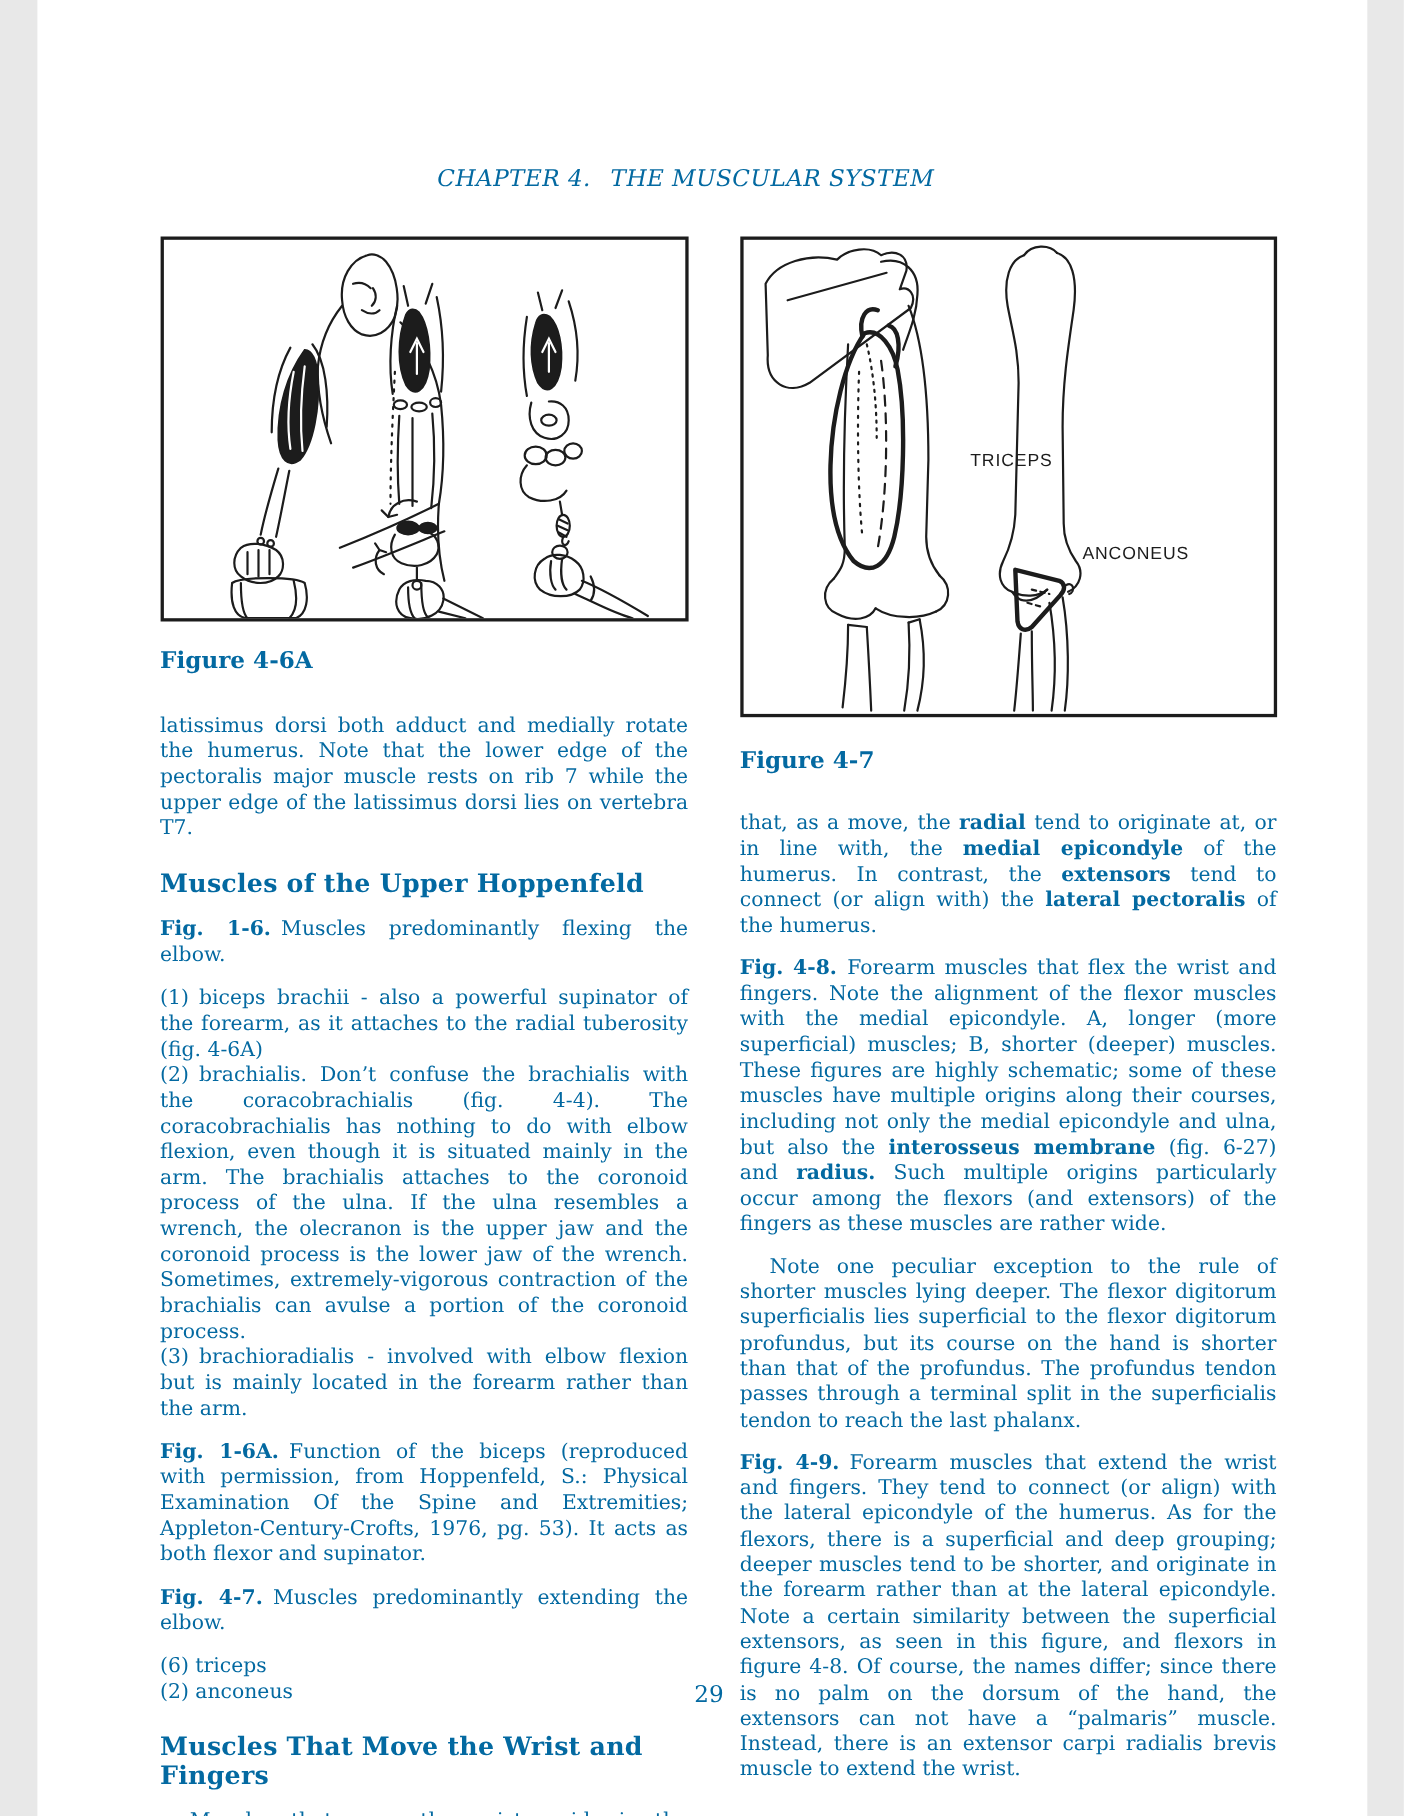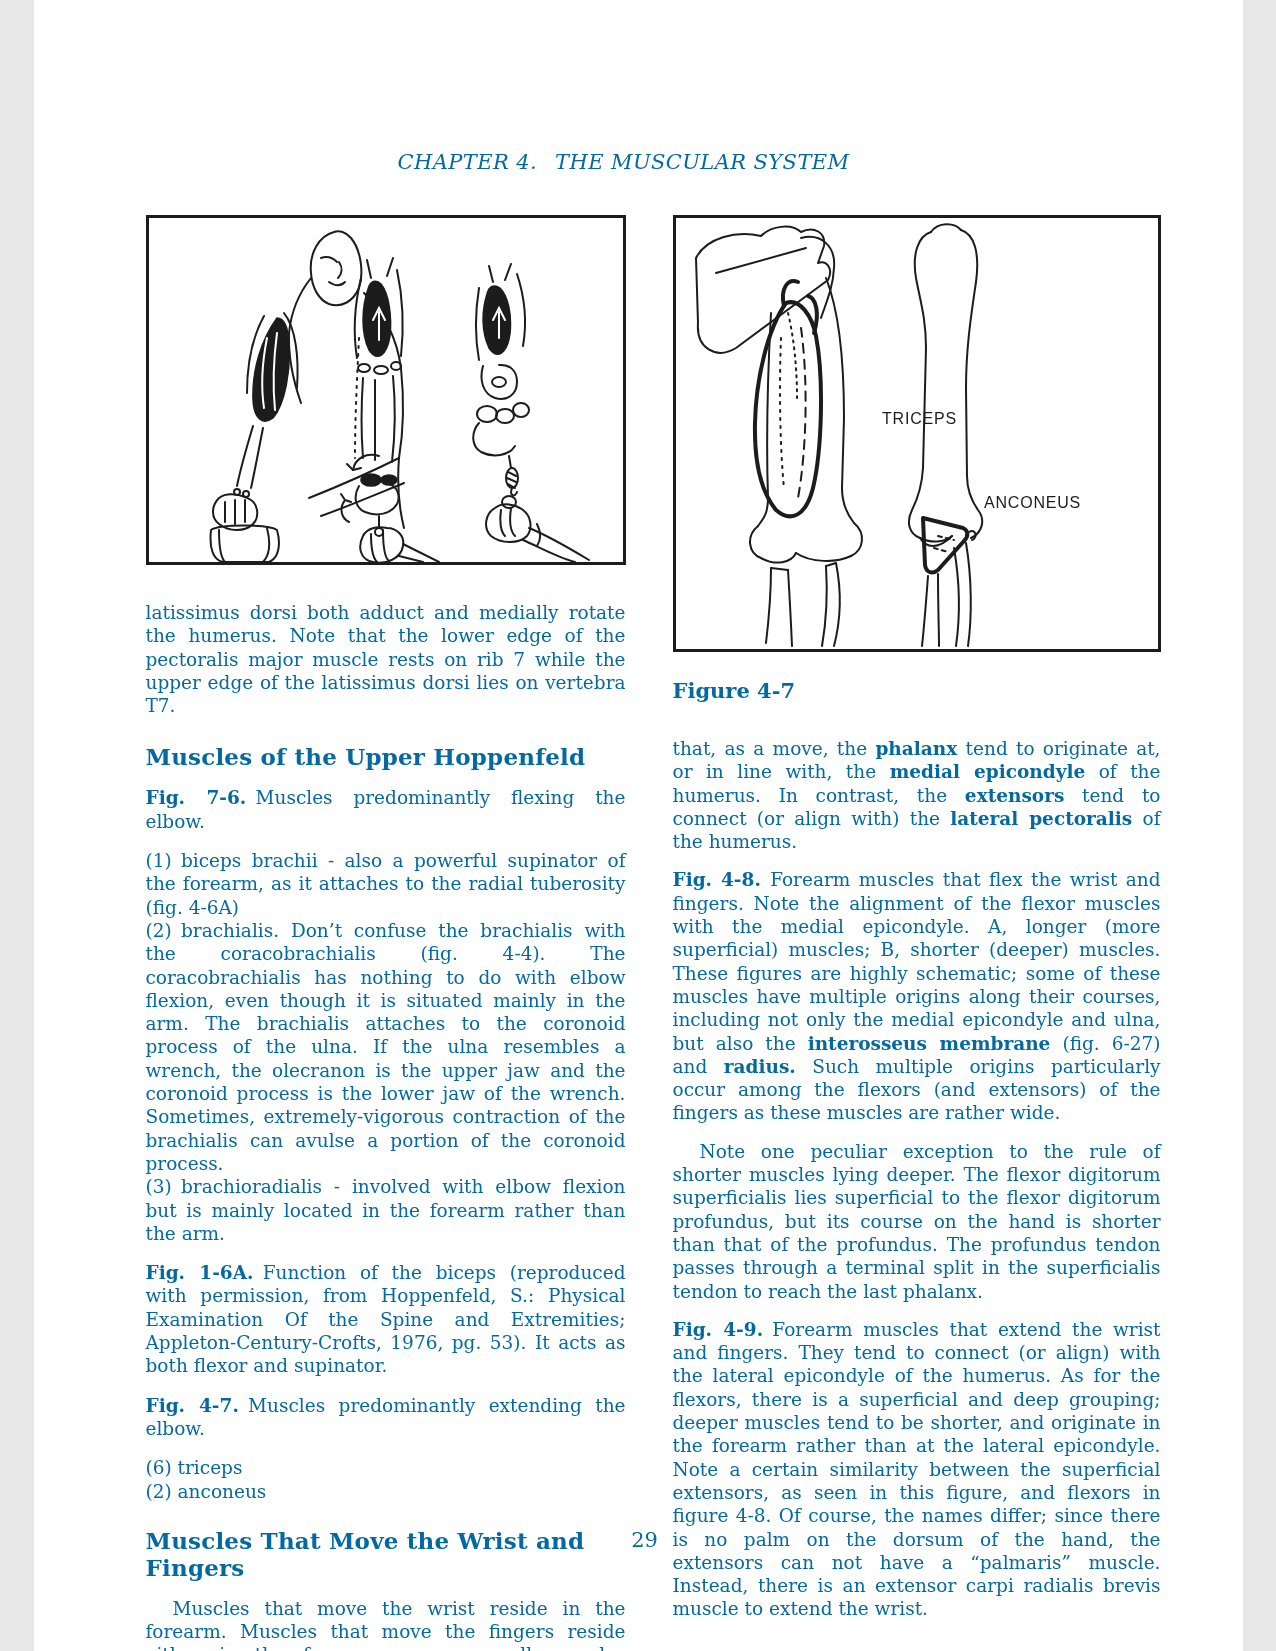--- a/index.html
+++ b/index.html
@@ -157,26 +157,27 @@
           <path class="sketch" d="M346,290 C336,296 334,310 342,318 C352,326 370,326 378,318 C384,310 382,298 374,292 C366,286 354,284 346,290 Z"></path>
           <path class="sketch" d="M352,292 C350,304 352,314 356,318"></path>
           <path class="sketch" d="M362,290 C360,304 362,314 366,318"></path>
           <path class="sketch" d="M380,310 C400,318 420,330 440,342"></path>
           <path class="sketch" d="M374,322 C392,330 410,340 426,344"></path>
           <path class="sketch" d="M388,306 C392,314 392,322 388,328"></path>
         </g>
       </svg>
     </div>
 
+    <div class="fig-label" style="margin-top:22px;">Figure 4-6A</div>
 
     <p style="margin-top:36px;">latissimus dorsi both adduct and medially rotate the humerus. Note that the lower edge of the pectoralis major muscle rests on rib 7 while the upper edge of the latissimus dorsi lies on vertebra T7.</p>
 
     <h2 style="margin-top:26px;">Muscles of the Upper Hoppenfeld</h2>
 
-    <p style="margin-top:16px;"><span class="b">Fig. 7-6.</span><span> Muscles predominantly flexing the elbow.</span></p>
+    <p style="margin-top:16px;"><span class="b">Fig. 1-6.</span><span> Muscles predominantly flexing the elbow.</span></p>
 
     <p style="margin-top:16px;">(1) biceps brachii - also a powerful supinator of the forearm, as it attaches to the radial tuberosity (fig. 4-6A)</p>
     <p>(2) brachialis. Don’t confuse the brachialis with the coracobrachialis (fig. 4-4). The coracobrachialis has nothing to do with elbow flexion, even though it is situated mainly in the arm. The brachialis attaches to the coronoid process of the ulna. If the ulna resembles a wrench, the olecranon is the upper jaw and the coronoid process is the lower jaw of the wrench. Sometimes, extremely-vigorous contraction of the brachialis can avulse a portion of the coronoid process.</p>
     <p>(3) brachioradialis - involved with elbow flexion but is mainly located in the forearm rather than the arm.</p>
 
     <p style="margin-top:16px;"><span class="b">Fig. 1-6A.</span><span> Function of the biceps (reproduced with permission, from Hoppenfeld, S.: Physical Examination Of the Spine and Extremities; Appleton-Century-Crofts, 1976, pg. 53). It acts as both flexor and supinator.</span></p>
 
     <p style="margin-top:16px;"><span class="b">Fig. 4-7.</span><span> Muscles predominantly extending the elbow.</span></p>
 
     <p style="margin-top:16px;">(6) triceps</p>
@@ -228,21 +229,21 @@
           <path class="sketch" d="M262,356 C262,390 263,412 263,428"></path>
           <path class="sketch" d="M278,330 C284,365 284,400 280,428"></path>
           <path class="sketch" d="M290,325 C296,360 296,400 292,428"></path>
         </g>
         <text class="fig-text" x="308" y="290">ANCONEUS</text>
       </svg>
     </div>
 
     <div class="fig-label" style="margin-top:26px;">Figure 4-7</div>
 
-    <p style="margin-top:34px;"><span>that, as a move, the </span><span class="b">phalanx</span><span> tend to originate at, or in line with, the </span><span class="b">medial epicondyle</span><span> of the humerus. In contrast, the </span><span class="b">extensors</span><span> tend to connect (or align with) the </span><span class="b">lateral pectoralis</span><span> of the humerus.</span></p>
+    <p style="margin-top:34px;"><span>that, as a move, the </span><span class="b">radial</span><span> tend to originate at, or in line with, the </span><span class="b">medial epicondyle</span><span> of the humerus. In contrast, the </span><span class="b">extensors</span><span> tend to connect (or align with) the </span><span class="b">lateral pectoralis</span><span> of the humerus.</span></p>
 
     <p style="margin-top:15px;"><span class="b">Fig. 4-8.</span><span> Forearm muscles that flex the wrist and fingers. Note the alignment of the flexor muscles with the medial epicondyle. A, longer (more superficial) muscles; B, shorter (deeper) muscles. These figures are highly schematic; some of these muscles have multiple origins along their courses, including not only the medial epicondyle and ulna, but also the </span><span class="b">interosseus membrane</span><span> (fig. 6-27) and </span><span class="b">radius.</span><span> Such multiple origins particularly occur among the flexors (and extensors) of the fingers as these muscles are rather wide.</span></p>
 
     <p class="indent" style="margin-top:15px;">Note one peculiar exception to the rule of shorter muscles lying deeper. The flexor digitorum superficialis lies superficial to the flexor digitorum profundus, but its course on the hand is shorter than that of the profundus. The profundus tendon passes through a terminal split in the superficialis tendon to reach the last phalanx.</p>
 
     <p style="margin-top:15px;"><span class="b">Fig. 4-9.</span><span> Forearm muscles that extend the wrist and fingers. They tend to connect (or align) with the lateral epicondyle of the humerus. As for the flexors, there is a superficial and deep grouping; deeper muscles tend to be shorter, and originate in the forearm rather than at the lateral epicondyle. Note a certain similarity between the superficial extensors, as seen in this figure, and flexors in figure 4-8. Of course, the names differ; since there is no palm on the dorsum of the hand, the extensors can not have a “palmaris” muscle. Instead, there is an extensor carpi radialis brevis muscle to extend the wrist.</span></p>
 
   </div>
 
   <div class="page-num">29</div>

